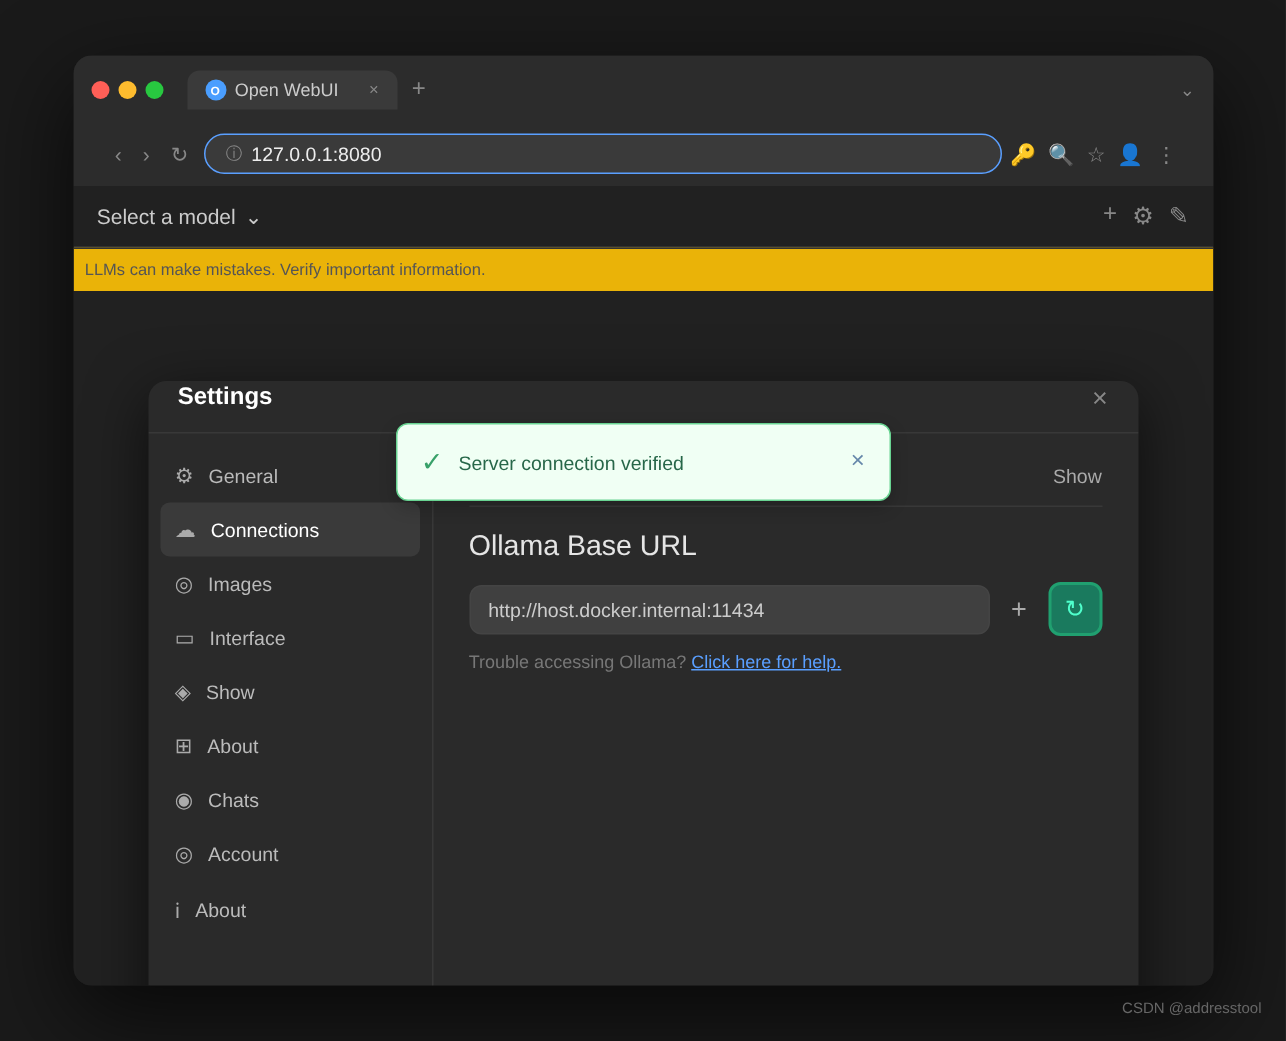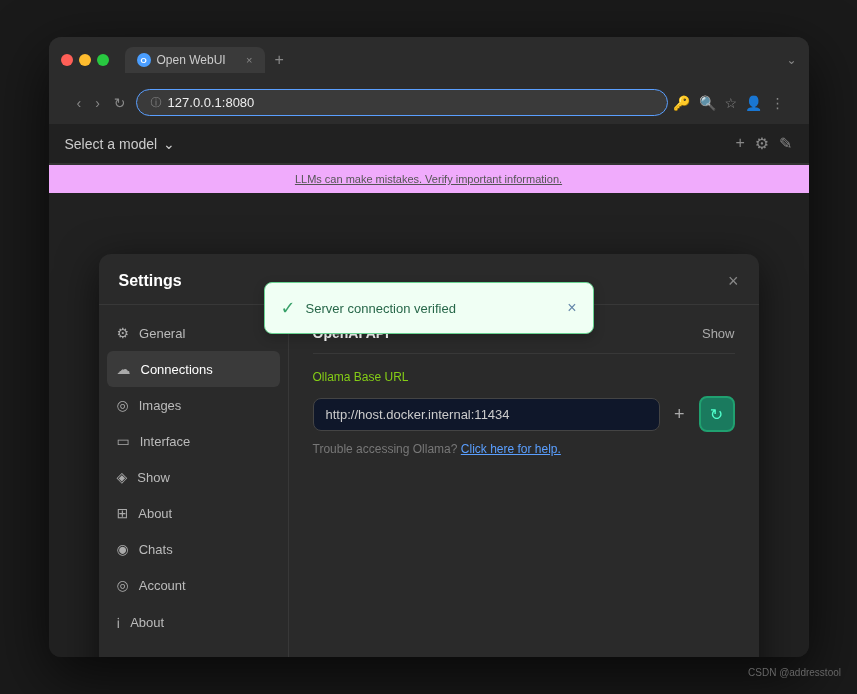--- a/index.html
+++ b/index.html
@@ -188,21 +188,21 @@
       transform: translateX(-50%);
       width: 660px;
       background: #2a2a2a;
       border-radius: 12px;
       box-shadow: 0 10px 40px rgba(0,0,0,0.6);
       z-index: 20;
       overflow: hidden;
     }
 
     .settings-header {
-      padding: 18px 20px 14px;
+      padding: 2px 20px 14px;
       border-bottom: 1px solid #383838;
       display: flex;
       align-items: center;
       justify-content: space-between;
     }
 
     .settings-title {
       color: #ffffff;
       font-size: 16px;
       font-weight: 600;
@@ -310,36 +310,36 @@
       font-weight: 600;
     }
 
     .section-link {
       color: #aaa;
       font-size: 13px;
       cursor: pointer;
     }
 
     .subsection-title {
-      color: #84cc16;
-      font-size: 12px;
+      color: #e5e5e5;
+      font-size: 19px;
       font-weight: 500;
       margin-bottom: 12px;
     }
 
     .url-row {
       display: flex;
       align-items: center;
       gap: 8px;
       margin-bottom: 10px;
     }
 
     .url-input {
       flex: 1;
-      background: #0f172a;
+      background: #404040;
       border: 1px solid #444;
       border-radius: 8px;
       padding: 8px 12px;
       color: #ccc;
       font-size: 13px;
       outline: none;
     }
 
     .add-btn {
       color: #aaa;
@@ -367,27 +367,26 @@
       color: #777;
     }
 
     .help-link {
       color: #5a9fff;
       text-decoration: underline;
       cursor: pointer;
     }
 
     .bottom-bar {
-      background: #f0abfc;
+      background: #eab308;
       padding: 8px;
-      text-align: center;
+      text-align: left;
       font-size: 11px;
       color: #555;
       border-top: 1px solid #333;
-      text-decoration: underline;
     }
 
     .watermark {
       position: absolute;
       bottom: 16px;
       right: 16px;
       color: #666;
       font-size: 10px;
       font-weight: 500;
     }

